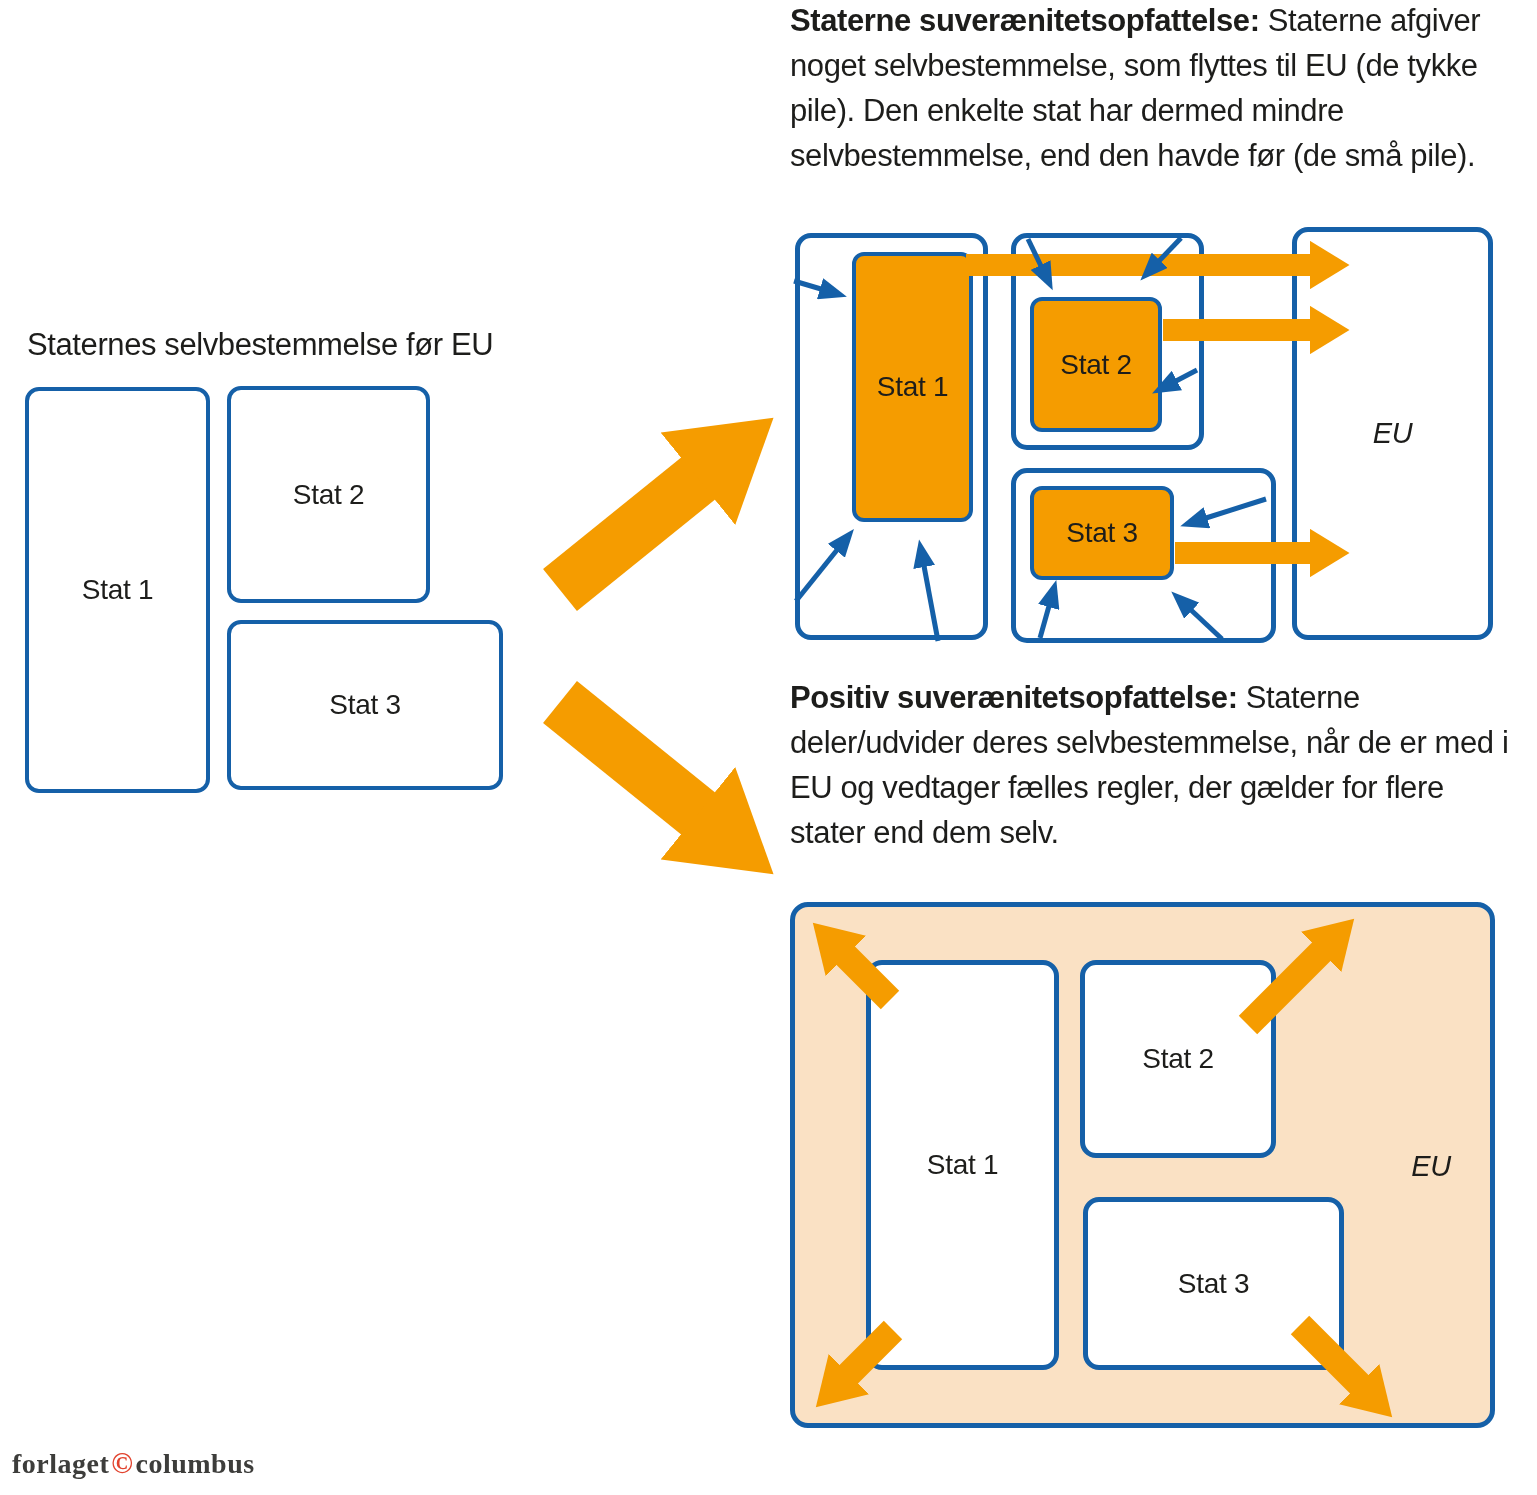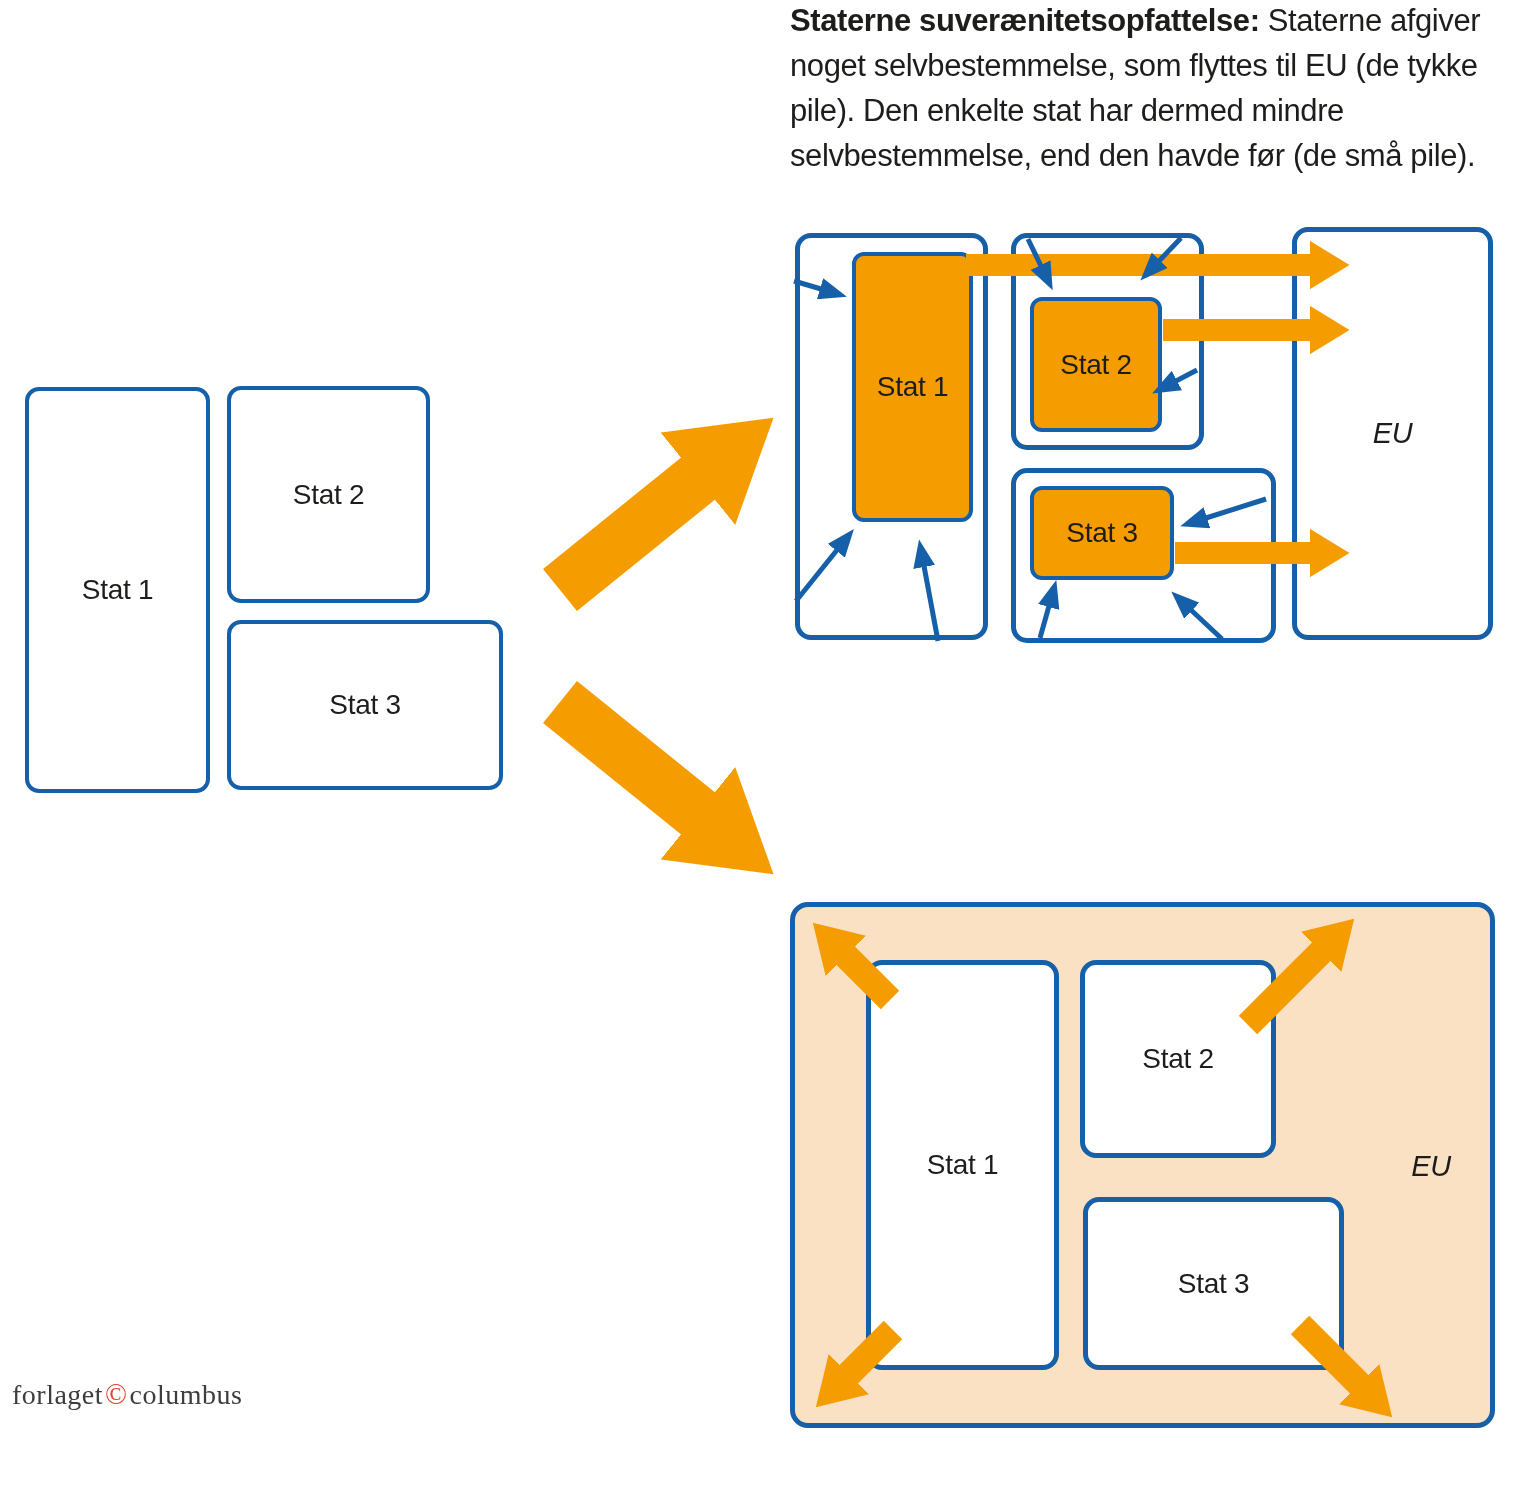--- a/index.html
+++ b/index.html
@@ -27,31 +27,33 @@
   .eu-lbl{font-size:29px;font-style:italic;}
   .caption{
     position:absolute; font-size:31px; line-height:45px; letter-spacing:-0.4px;
   }
   .caption b{font-weight:700;}
   .diagram-title{
     position:absolute; font-size:31px; letter-spacing:-0.4px; white-space:nowrap;
   }
   #arrow-layer{position:absolute; left:0; top:0; pointer-events:none;}
   .footer{
-    position:absolute; left:12px; top:1378px;
+    position:absolute; left:12px; top:1447px;
     font-family:"Liberation Serif", serif; font-size:28px; color:var(--logo-text,#3d3d3b);
     letter-spacing:0.5px;
+    font-weight:bold;
   }
   .footer .c{color:var(--logo-red,#e2432e); font-size:29px; padding:0 2px;}
 </style>
 </head>
 <body>
 
 <div id="canvas">
 
+  <div class="diagram-title" style="left:27px; top:327px;">Staternes selvbestemmelse før EU</div>
 
   <div class="box" style="left:25px; top:387px; width:185px; height:406px;">
     <span class="lbl">Stat 1</span>
   </div>
   <div class="box" style="left:227px; top:386px; width:203px; height:217px;">
     <span class="lbl">Stat 2</span>
   </div>
   <div class="box" style="left:227px; top:620px; width:276px; height:170px;">
     <span class="lbl">Stat 3</span>
   </div>
@@ -72,20 +74,23 @@
 
   <div class="box outer" style="left:1011px; top:468px; width:265px; height:175px;"></div>
   <div class="box orange-box" style="left:1030px; top:486px; width:144px; height:94px;">
     <span class="lbl">Stat 3</span>
   </div>
 
   <div class="box outer" style="left:1292px; top:227px; width:201px; height:413px;">
     <span class="lbl eu-lbl">EU</span>
   </div>
 
+  <p class="caption" style="left:790px; top:675px; width:730px; margin:0;">
+    <b>Positiv suverænitetsopfattelse:</b><span> Staterne deler/udvider deres selvbestemmelse, når de er med i EU og vedtager fælles regler, der gælder for flere stater end dem selv.</span>
+  </p>
 
   <div class="box outer peach" style="left:790px; top:902px; width:705px; height:526px;"></div>
   <div class="box outer" style="left:866px; top:960px; width:193px; height:410px;">
     <span class="lbl">Stat 1</span>
   </div>
   <div class="box outer" style="left:1080px; top:960px; width:196px; height:198px;">
     <span class="lbl">Stat 2</span>
   </div>
   <div class="box outer" style="left:1083px; top:1197px; width:261px; height:173px;">
     <span class="lbl">Stat 3</span>

